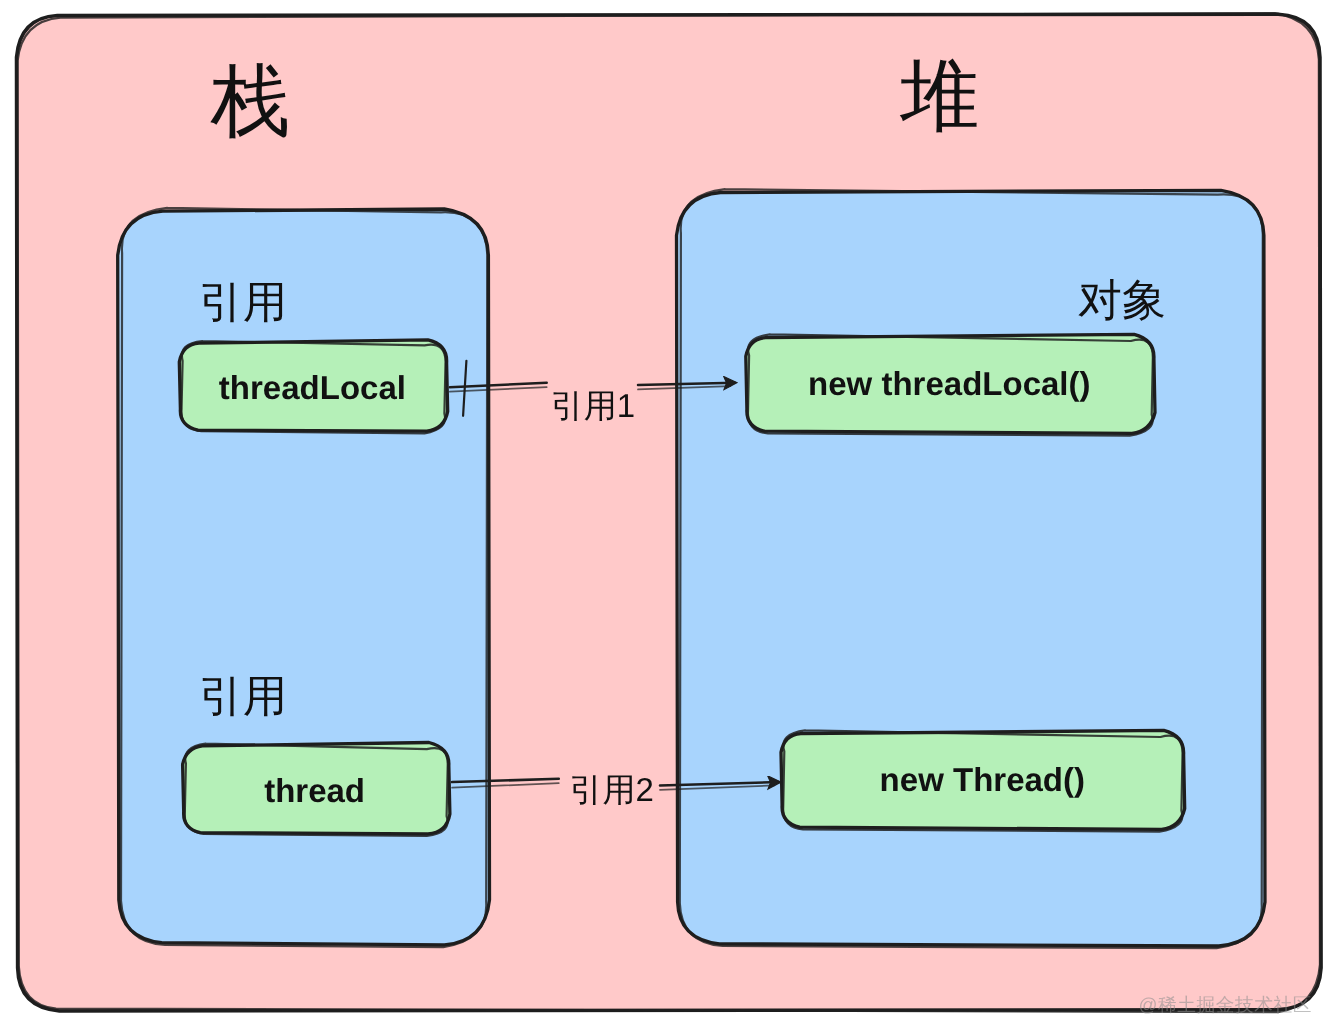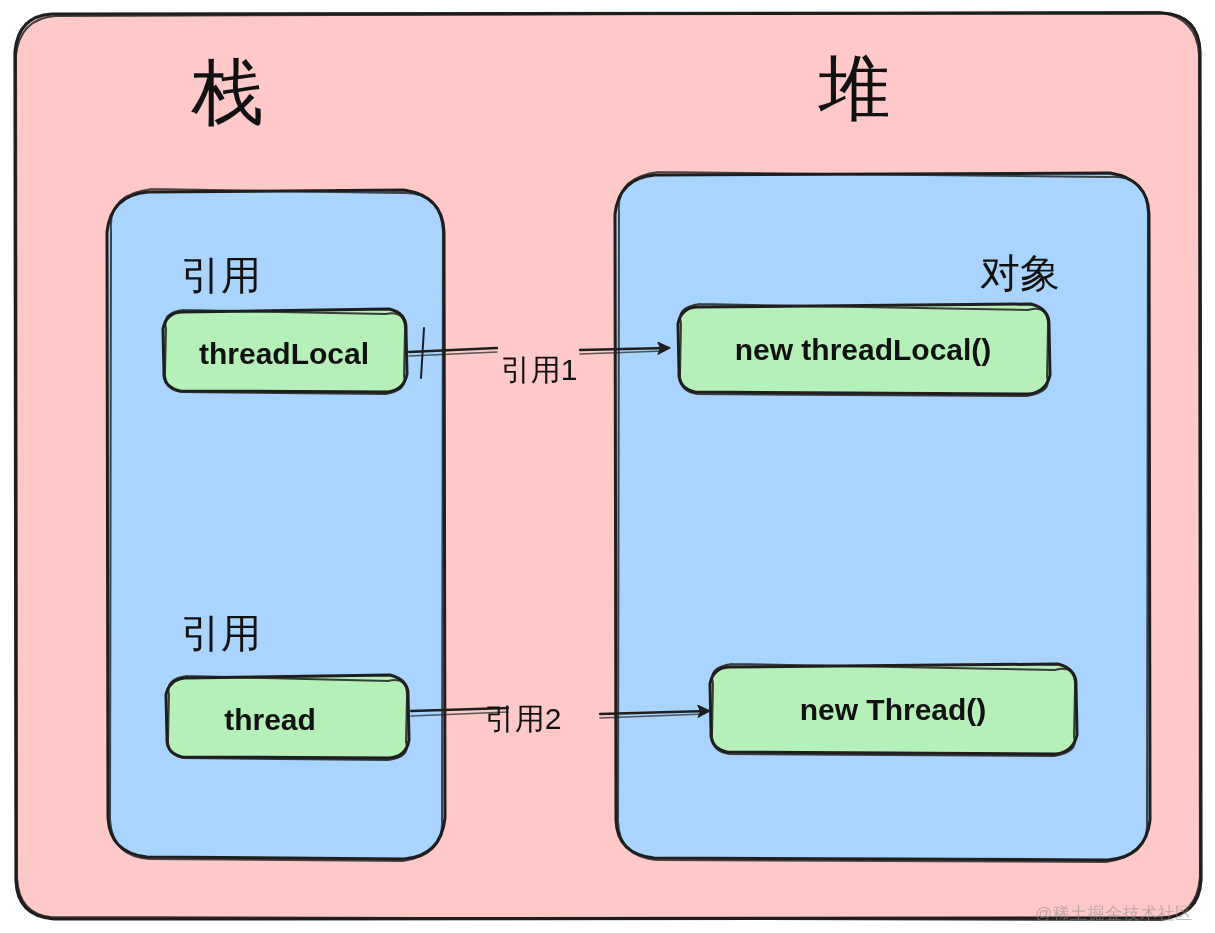--- a/index.html
+++ b/index.html
@@ -129,25 +129,25 @@
   <div class="lbl heading centered" style="left:855px; top:88px;">堆</div>
 
   <div class="lbl zone-label centered" style="left:221px; top:275px;">引用</div>
 
   <div class="lbl zone-label centered" style="left:221px; top:633px;">引用</div>
 
   <div class="lbl zone-label centered" style="left:1020px; top:273px;">对象</div>
 
   <div class="lbl box-label centered" style="left:284px; top:354px;">threadLocal</div>
 
-  <div class="lbl box-label centered" style="left:270px; top:720px;">thread</div>
+  <div class="lbl box-label centered" style="left:286px; top:720px;">thread</div>
 
   <div class="lbl box-label centered" style="left:863px; top:350px;">new threadLocal()</div>
 
   <div class="lbl box-label centered" style="left:893px; top:710px;">new Thread()</div>
 
   <div class="lbl edge-label centered" style="left:539px; top:358px;margin-top:12px;">引用1</div>
 
-  <div class="lbl edge-label centered" style="left:523px; top:719px;">引用2</div>
+  <div class="lbl edge-label centered" style="left:556px; top:719px;">引用2</div>
 
   <div class="lbl watermark" style="left:1035px; top:905px;">@稀土掘金技术社区</div>
 
 </div>
 
 </body></html>

